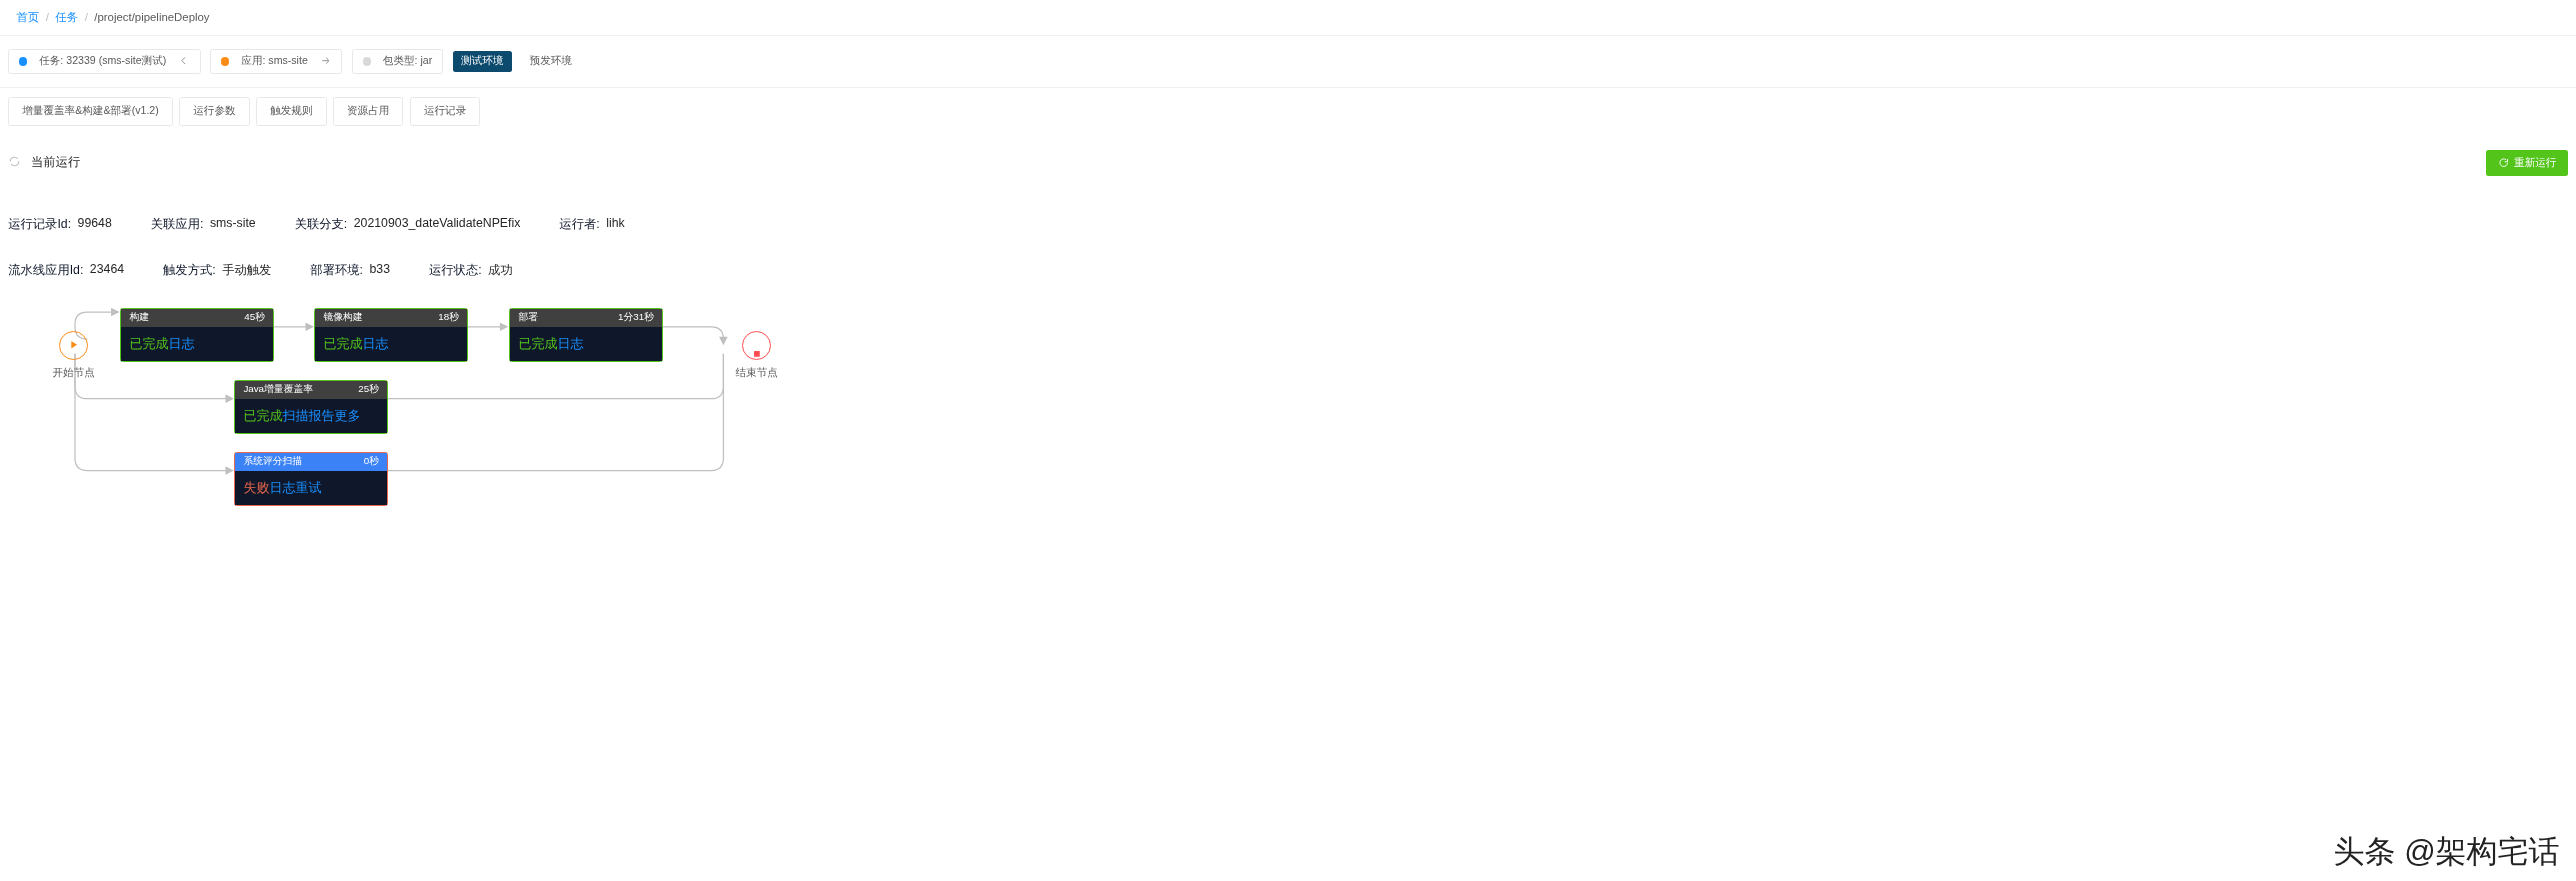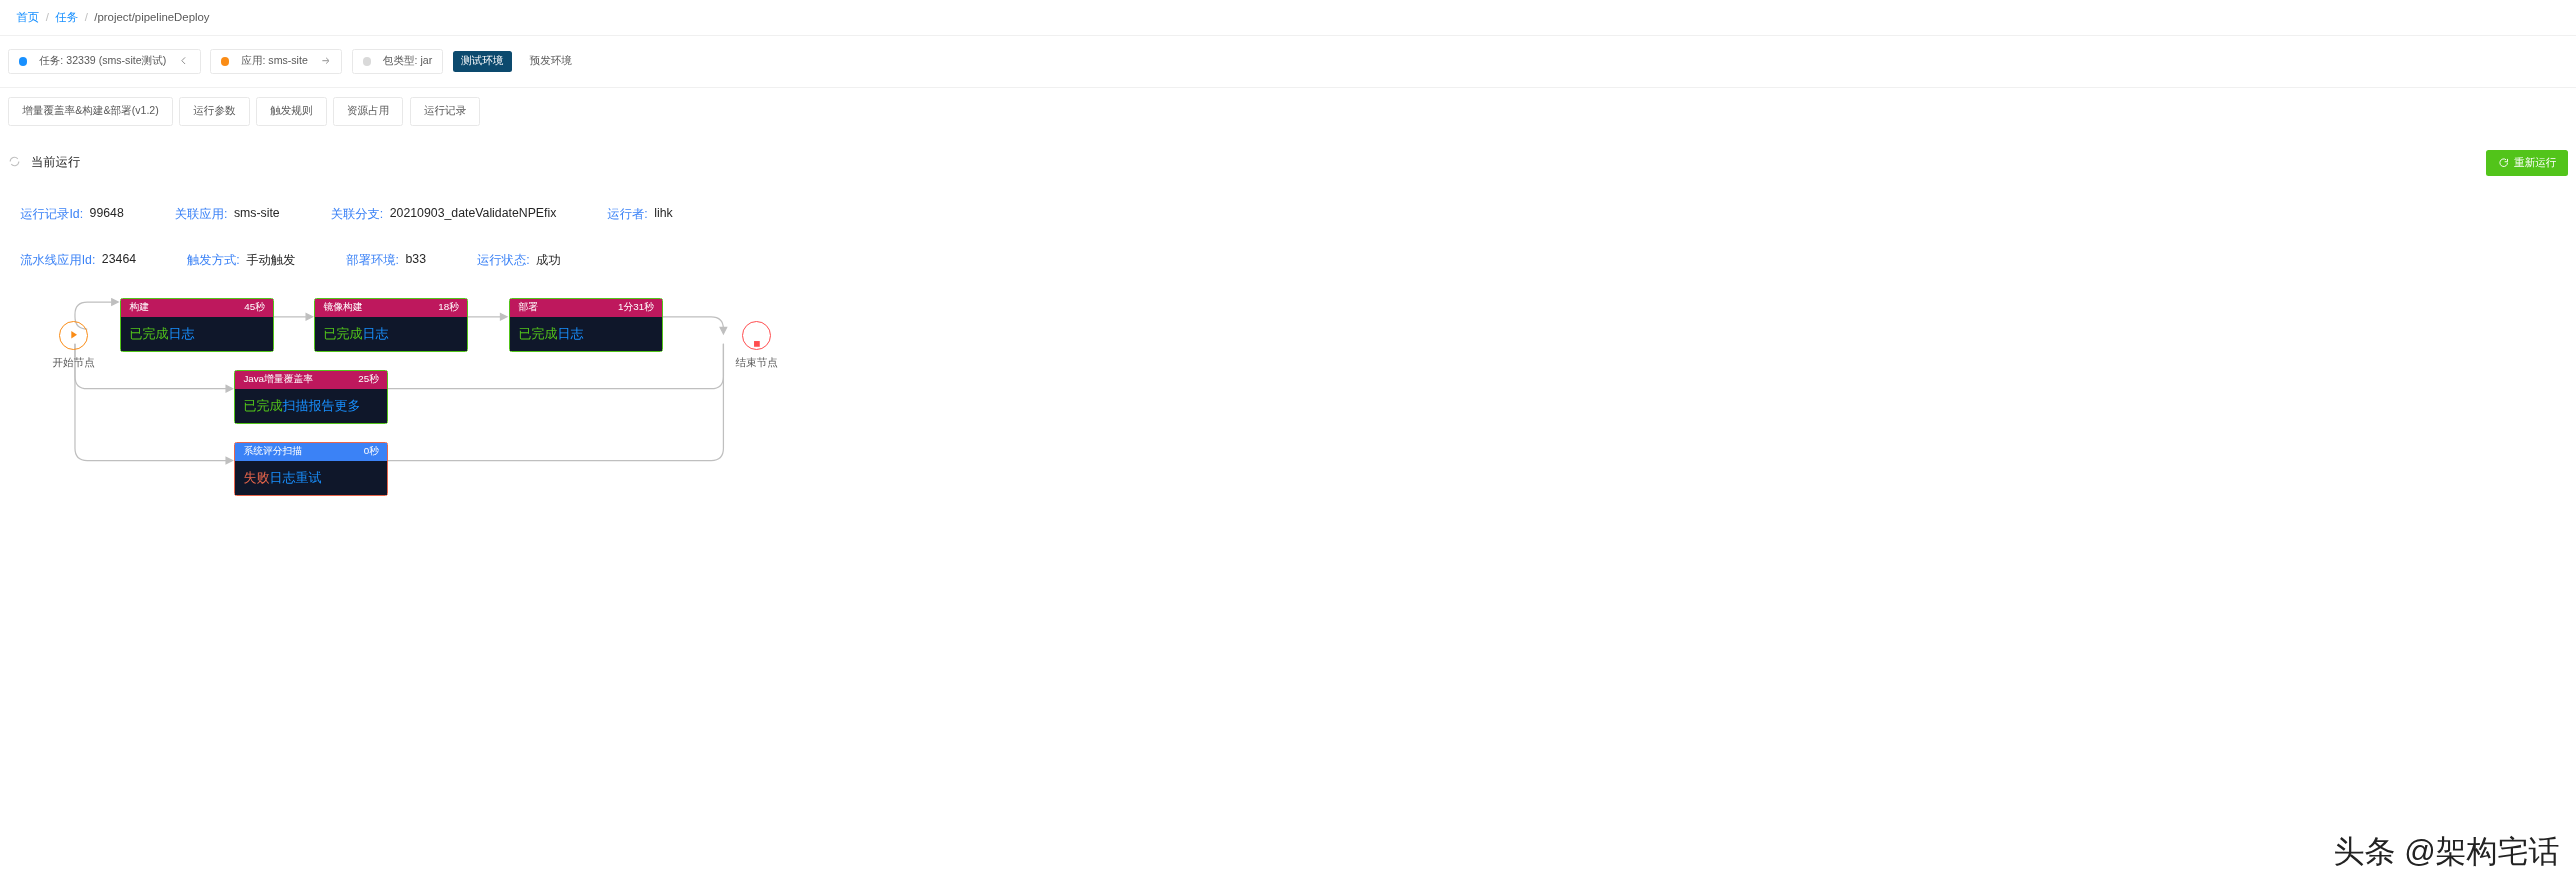--- a/index.html
+++ b/index.html
@@ -65,21 +65,21 @@
   color: #595959;
 }
 
 .section {
   padding: 16.4px 8.2px;
 }
 .section-header {
   display: flex;
   align-items: center;
   gap: 9.8px;
-  margin-bottom: 30px;
+  margin-bottom: 40px;
 }
 .refresh-icon { color: #bfbfbf; cursor: pointer; }
 .section-title { font-size: 12.3px; color: #262626; }
 .rerun-btn {
   margin-left: auto;
   background: #52c41a;
   color: #fff;
   border: none;
   padding: 5.7px 11.4px;
   border-radius: 2.5px;
@@ -90,21 +90,21 @@
   font-size: 10.6px;
 }
 
 .info-row {
   display: flex;
   gap: 39px;
   margin-bottom: 29px;
   font-size: 12.3px;
 }
 .info-item { display: inline-flex; gap: 6.5px; }
-.info-label { color: #3b82f6; margin-left: 12px; }
+.info-label { color: #0f172a; }
 .info-value { color: #262626; font-weight: 500; }
 
 
 .graph {
   position: relative;
   height: 294px;
   margin-left: 33px;
 }
 .node-terminal {
   position: absolute;
@@ -136,21 +136,21 @@
 }
 .stage.ok { border-color: #52c41a; }
 .stage.fail { border-color: #e9664b; }
 .stage-head {
   display: flex;
   justify-content: space-between;
   padding: 2.5px 8.2px;
   font-size: 9.8px;
   color: #fff;
 }
-.stage.ok .stage-head { background: #be185d; gap: 45px; }
+.stage.ok .stage-head { background: #404040; gap: 45px; }
 .stage.fail .stage-head { background: #3b82f6; }
 .stage-body {
   padding: 8.2px 8.2px;
   display: flex;
   font-size: 13px;
   background: #0f172a;
 }
 .status-ok { color: #52c41a; }
 .status-fail { color: #e9664b; }
 .link { color: #1890ff; cursor: pointer; }

